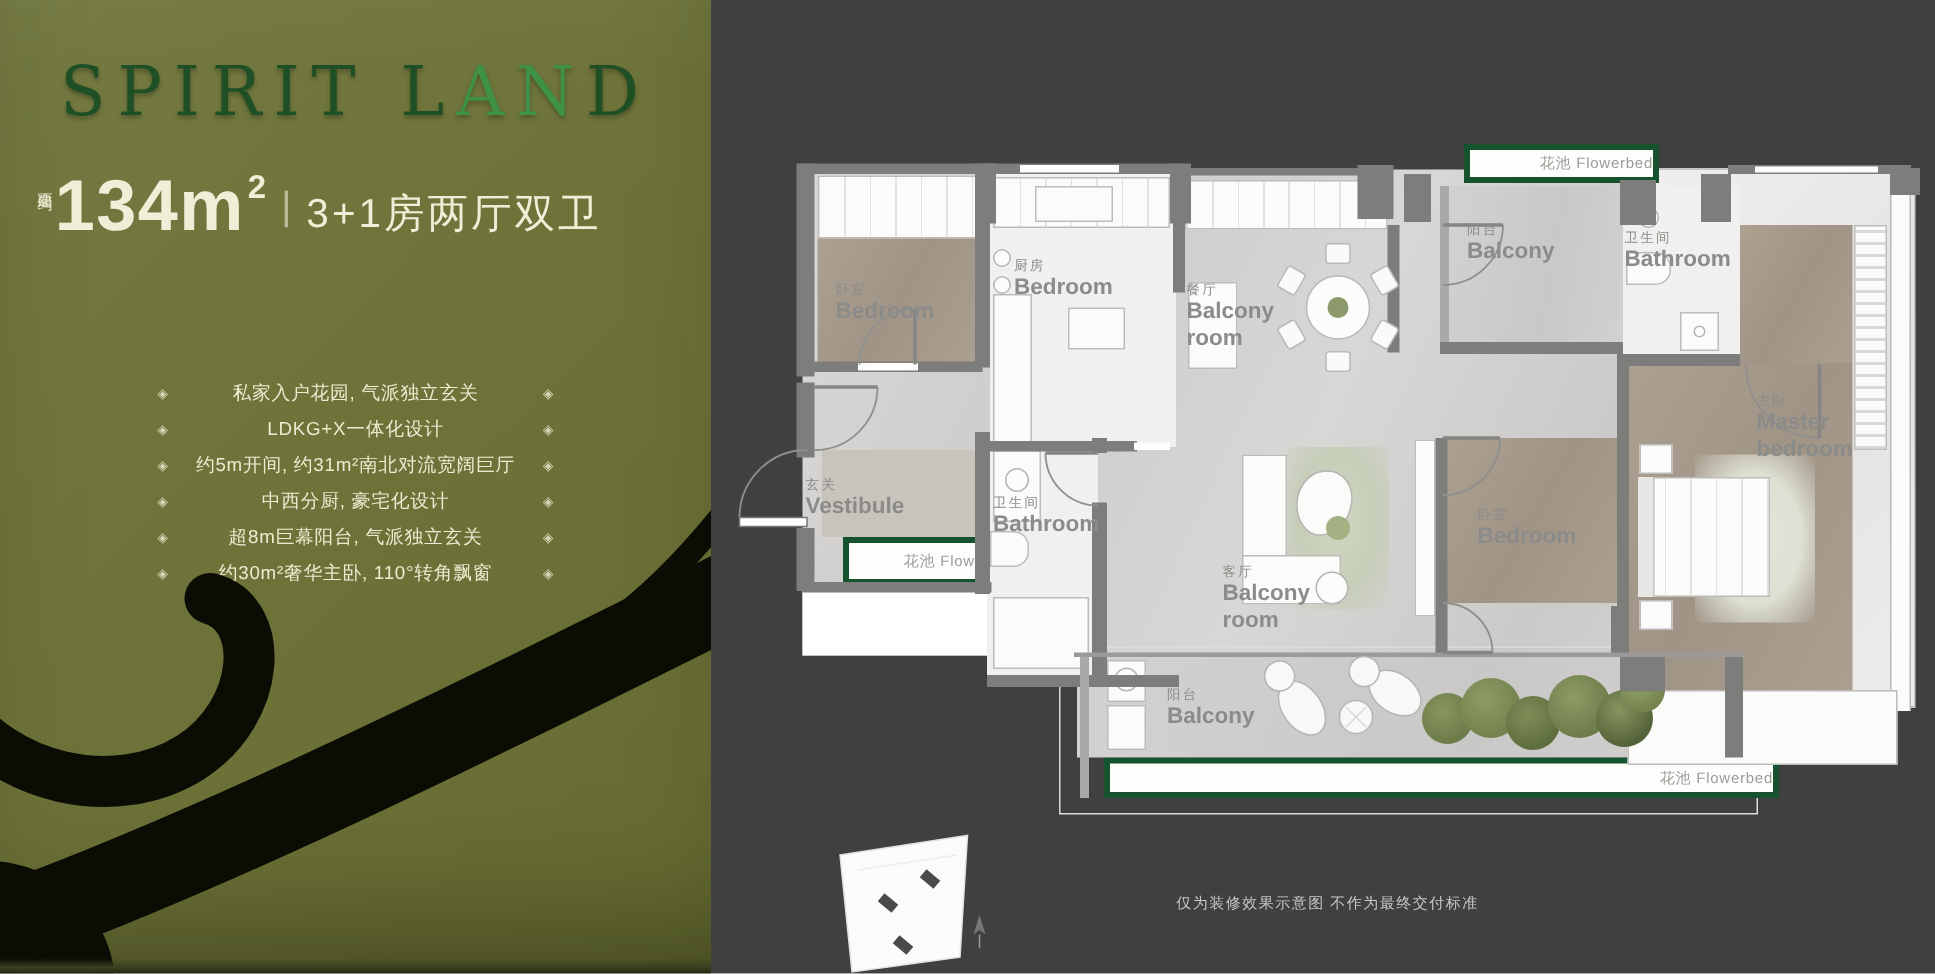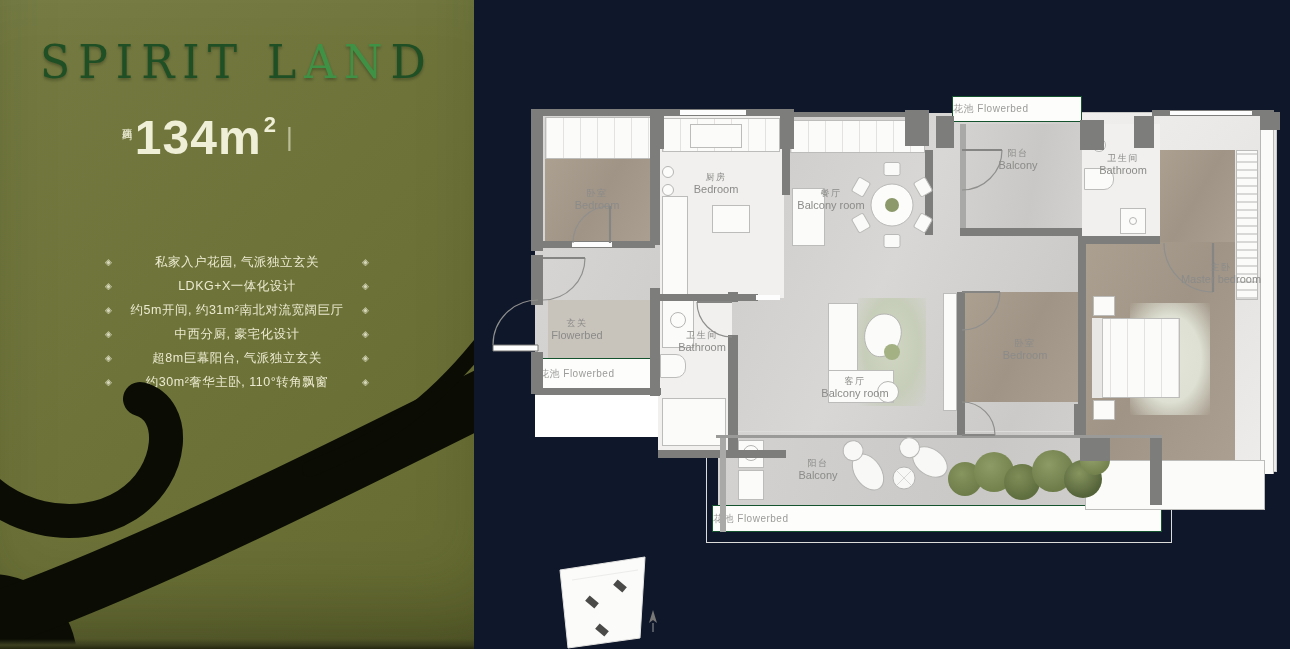--- a/index.html
+++ b/index.html
@@ -1,16 +1,16 @@
 <!DOCTYPE html>
 <html><head>
 <meta charset="utf-8">
 <style>
   html,body{margin:0;padding:0;background:#ffffff;}
-  .stage{position:relative;width:1290px;height:649px;background:#0f172a;overflow:hidden;
+  .stage{position:relative;width:1290px;height:649px;background:#404040;overflow:hidden;
          font-family:"Liberation Sans", sans-serif;}
 
   
   .panel{position:absolute;left:0;top:0;width:474px;height:649px;
          background:linear-gradient(135deg,#747a41 0%,#6d7339 45%,#656b31 100%);
          box-shadow:inset 0 -70px 90px -50px rgba(28,30,12,.5), inset 0 50px 70px -50px rgba(255,255,255,.05);}
   .brand{position:absolute;left:0;top:36px;width:474px;text-align:center;
          font-family:"DejaVu Serif", serif;font-size:44px;letter-spacing:8px;
          transform:scaleY(1.04);text-shadow:0 2px 3px rgba(0,0,0,.28);white-space:nowrap;}
   .brand .b1,.brand .b3{color:#1f4f24;}
@@ -35,26 +35,26 @@
   .abs{position:absolute;}
   .floor-main{background:linear-gradient(115deg,#d9d8d6 0%,#cecdcb 30%,#d8d7d5 55%,#cbcac8 80%,#d5d4d2 100%);}
   .floor-gray{background:linear-gradient(100deg,#d3d2d0,#c9c8c6 60%,#d2d1cf);}
   .floor-white{background:#f1f0ee;}
   .floor-wood{background:linear-gradient(120deg,#aca091 0%,#a09486 50%,#ab9f91 100%);}
   .suite-base{background:linear-gradient(135deg,#f0efed,#e4e3e1 55%,#eeedeb);border:1px solid #c9c9c7;}
   .wall{position:absolute;background:#7d7d7b;}
   .wall-lt{position:absolute;background:#a9a9a7;}
   .win{position:absolute;background:#fdfdfd;}
   .wbox{position:absolute;background:#fbfbf9;border:1px solid #bcbcba;box-sizing:border-box;}
-  .fbed{position:absolute;background:#fdfdfb;border:1px solid #14532d;box-sizing:border-box;
-        display:flex;align-items:center;justify-content:flex-start;}
+  .fbed{position:absolute;background:#fdfdfb;border:4px solid #14532d;box-sizing:border-box;
+        display:flex;align-items:center;justify-content:flex-end;margin-left:24px;}
   .fbed span{font-size:10px;color:#9b9b99;letter-spacing:.5px;}
-  .rlabel{position:absolute;text-align:center;color:#8b8b89;line-height:1.2;}
+  .rlabel{position:absolute;color:#8b8b89;line-height:1.2;}
   .rlabel .cn{display:block;font-size:9px;letter-spacing:1.5px;}
-  .rlabel .en{display:block;font-size:11px;}
+  .rlabel .en{display:block;font-size:15px;font-weight:bold;}
   .rug-green{background:radial-gradient(ellipse at 50% 45%, #d0d6c3 0%, #c6cdb8 55%, rgba(200,206,186,0) 100%);}
   .rug-soft{background:radial-gradient(ellipse at 50% 50%, #e2e5d8 0%, #dde0d2 55%, rgba(222,225,211,0) 100%);}
   .stripe-v{background-image:repeating-linear-gradient(90deg,#e3e2e0 0 1px, transparent 1px 17px);}
   .stripe-h{background-image:repeating-linear-gradient(0deg,#d8d8d6 0 2px, transparent 2px 8px);}
   .bay{position:absolute;background:#fbfbf9;border-left:1px solid #b8b8b6;border-right:1px solid #b8b8b6;box-sizing:border-box;}
   .dot{position:absolute;border:1px solid #b5b5b3;border-radius:50%;background:#fcfcfa;box-sizing:border-box;}
   .plant{position:absolute;border-radius:50%;}
   .disclaimer{position:absolute;left:250px;top:595px;width:310px;text-align:center;
               font-size:10px;color:#c6c6c4;letter-spacing:1px;}
   svg.overlay{position:absolute;left:0;top:0;}
@@ -65,20 +65,21 @@
 <div class="stage">
 
   <div class="panel">
     <div class="brand"><span class="b1">SPIRIT L</span><span class="b2">AN</span><span class="b3">D</span></div>
 
     <div class="arearow">
       <div class="aprefix">建面约</div>
       <div class="aval">134m</div>
       <div class="asup">2</div>
       <div class="asep">|</div>
+      <div class="adesc">3+1房两厅双卫</div>
     </div>
 
     <div class="features">
       <div class="feat">
           <span class="bullet">◈</span>
           <span class="ftext">私家入户花园, 气派独立玄关</span>
           <span class="bullet">◈</span>
         </div>
       <div class="feat">
           <span class="bullet">◈</span>
@@ -314,33 +315,34 @@
     <div class="rlabel" style="left:603px;top:153px;width:80px;">
         <span class="cn">卫生间</span>
         <span class="en">Bathroom</span>
       </div>
     <div class="rlabel" style="left:691px;top:262px;width:100px;">
         <span class="cn">主卧</span>
         <span class="en">Master bedroom</span>
       </div>
     <div class="rlabel" style="left:57px;top:318px;width:80px;">
         <span class="cn">玄关</span>
-        <span class="en">Flowerbed</span>
+        <span class="en">Vestibule</span>
       </div>
     <div class="rlabel" style="left:182px;top:330px;width:80px;">
         <span class="cn">卫生间</span>
         <span class="en">Bathroom</span>
       </div>
     <div class="rlabel" style="left:335px;top:376px;width:80px;">
         <span class="cn">客厅</span>
         <span class="en">Balcony room</span>
       </div>
     <div class="rlabel" style="left:505px;top:338px;width:80px;">
         <span class="cn">卧室</span>
         <span class="en">Bedroom</span>
       </div>
     <div class="rlabel" style="left:298px;top:458px;width:80px;">
         <span class="cn">阳台</span>
         <span class="en">Balcony</span>
       </div>
 
+    <div class="disclaimer">仅为装修效果示意图 不作为最终交付标准</div>
   </div>
 </div>
 
 </body></html>

